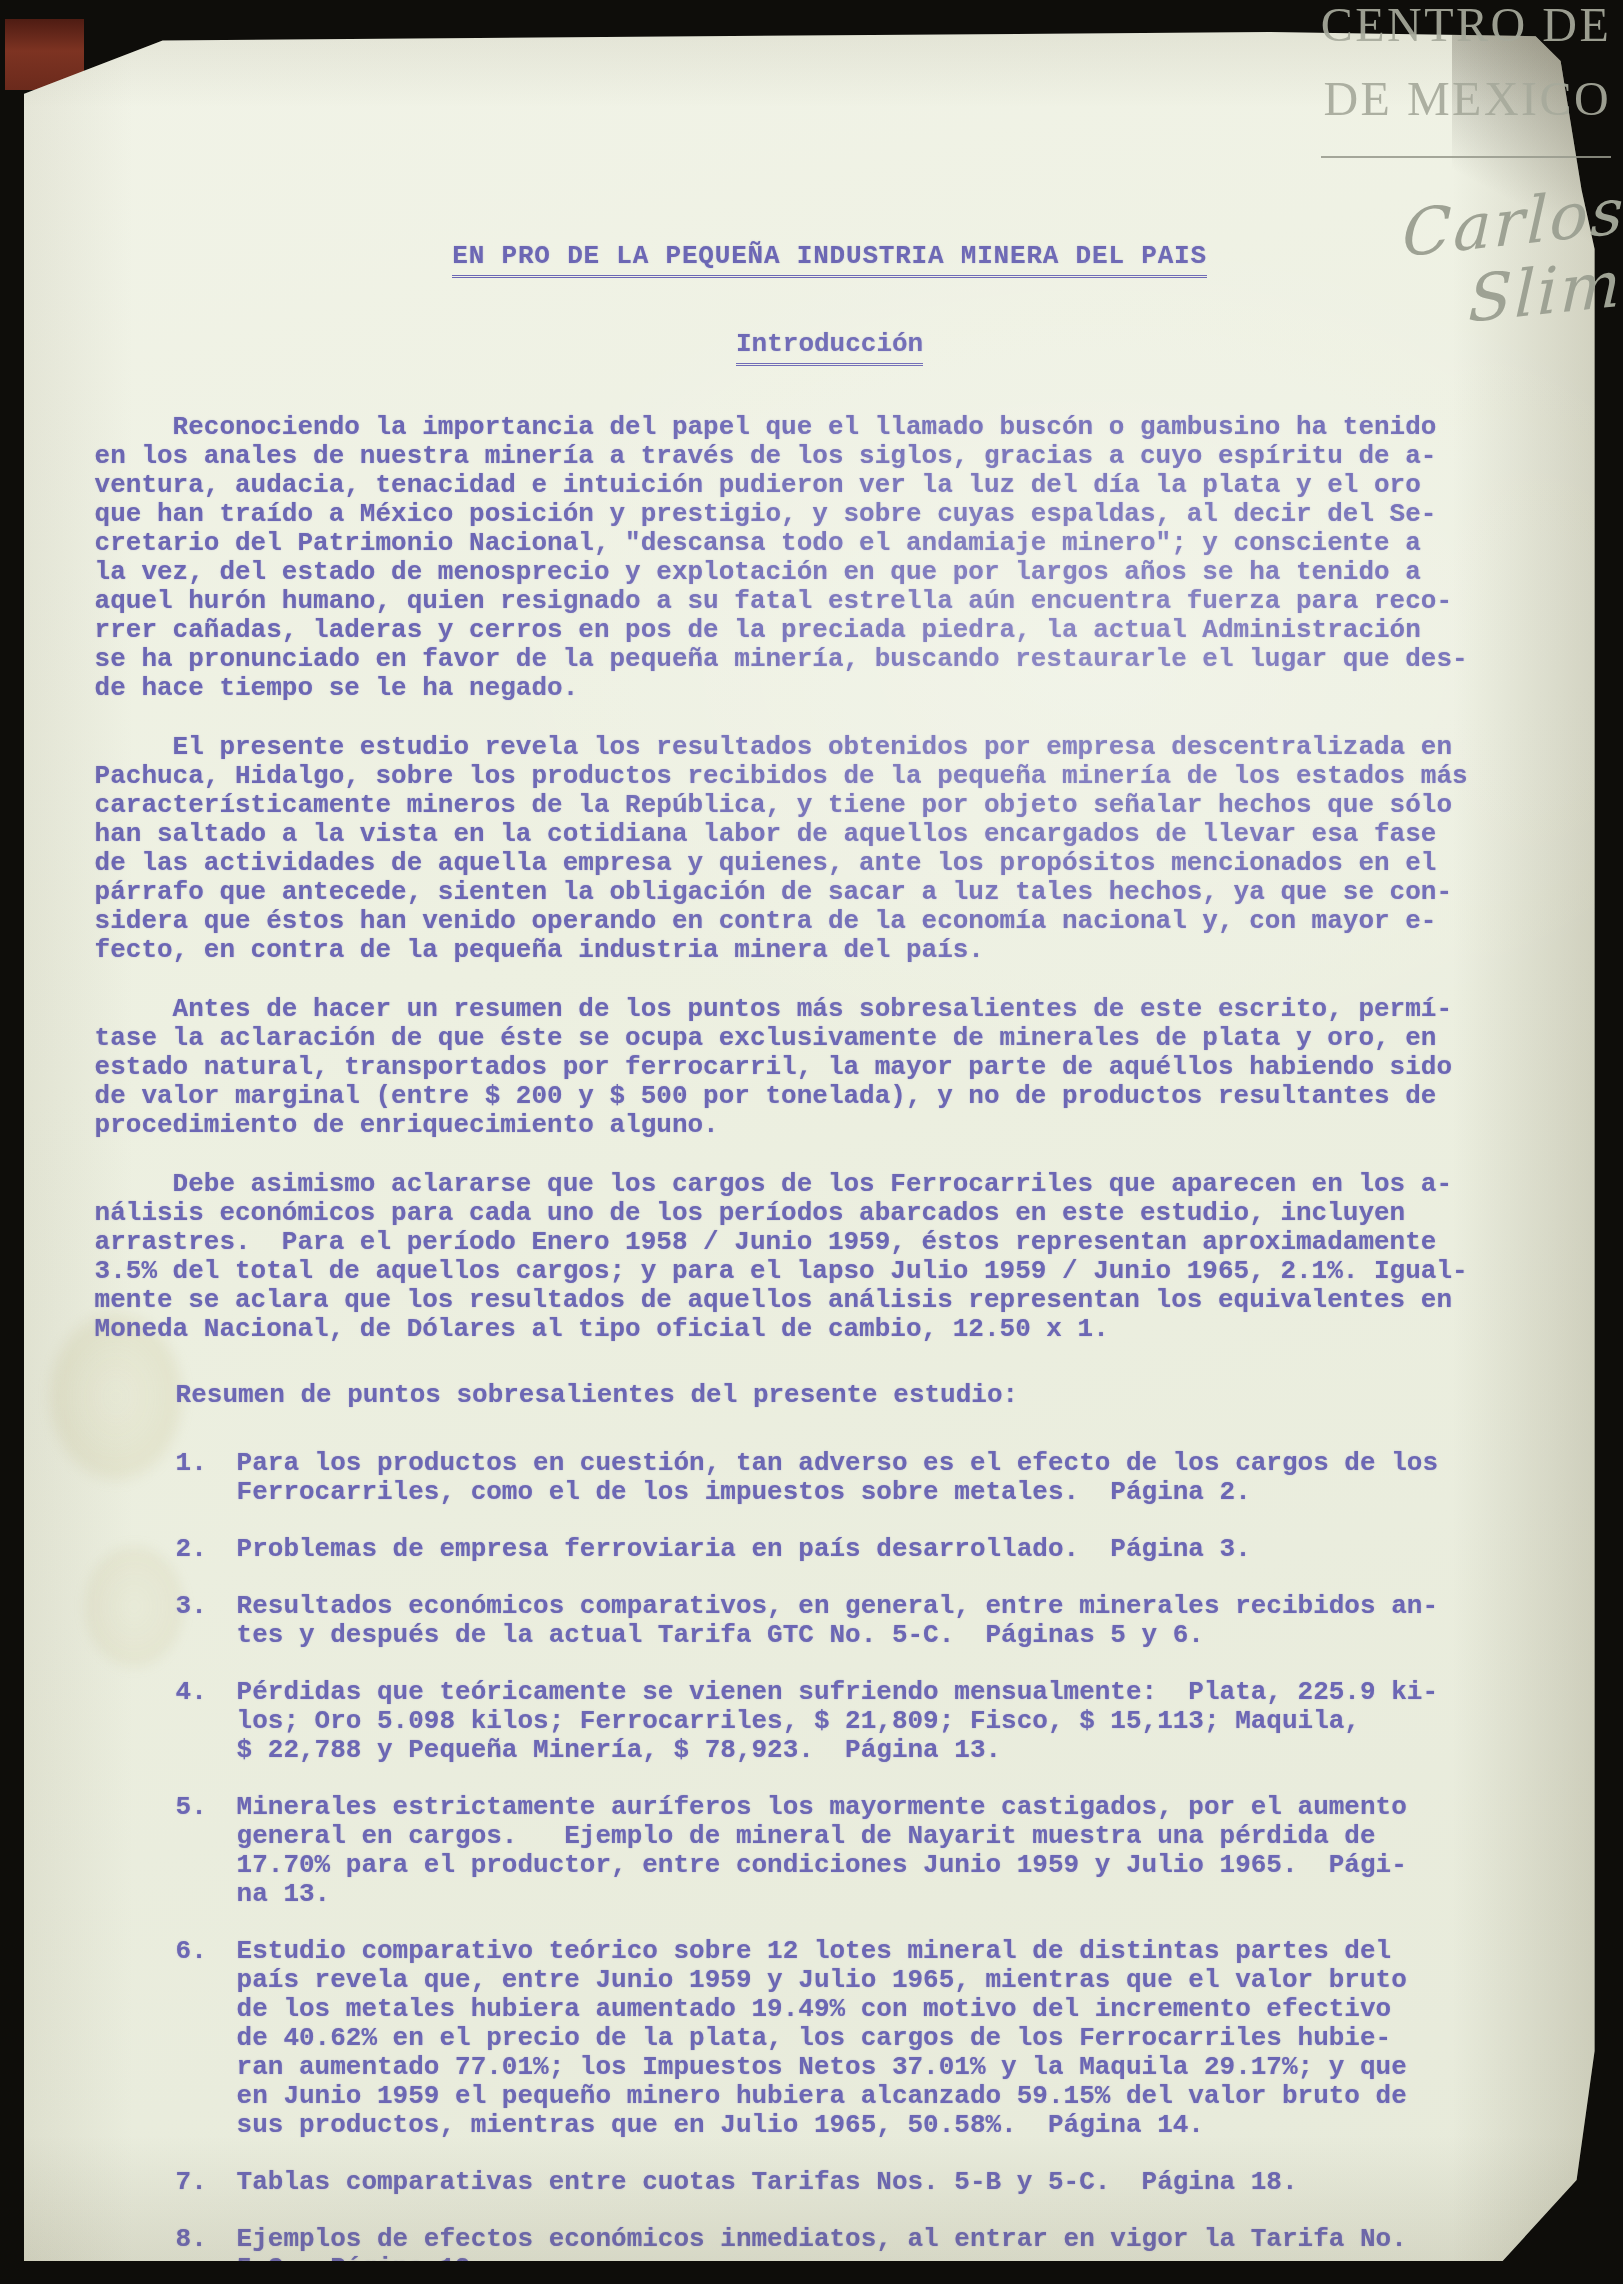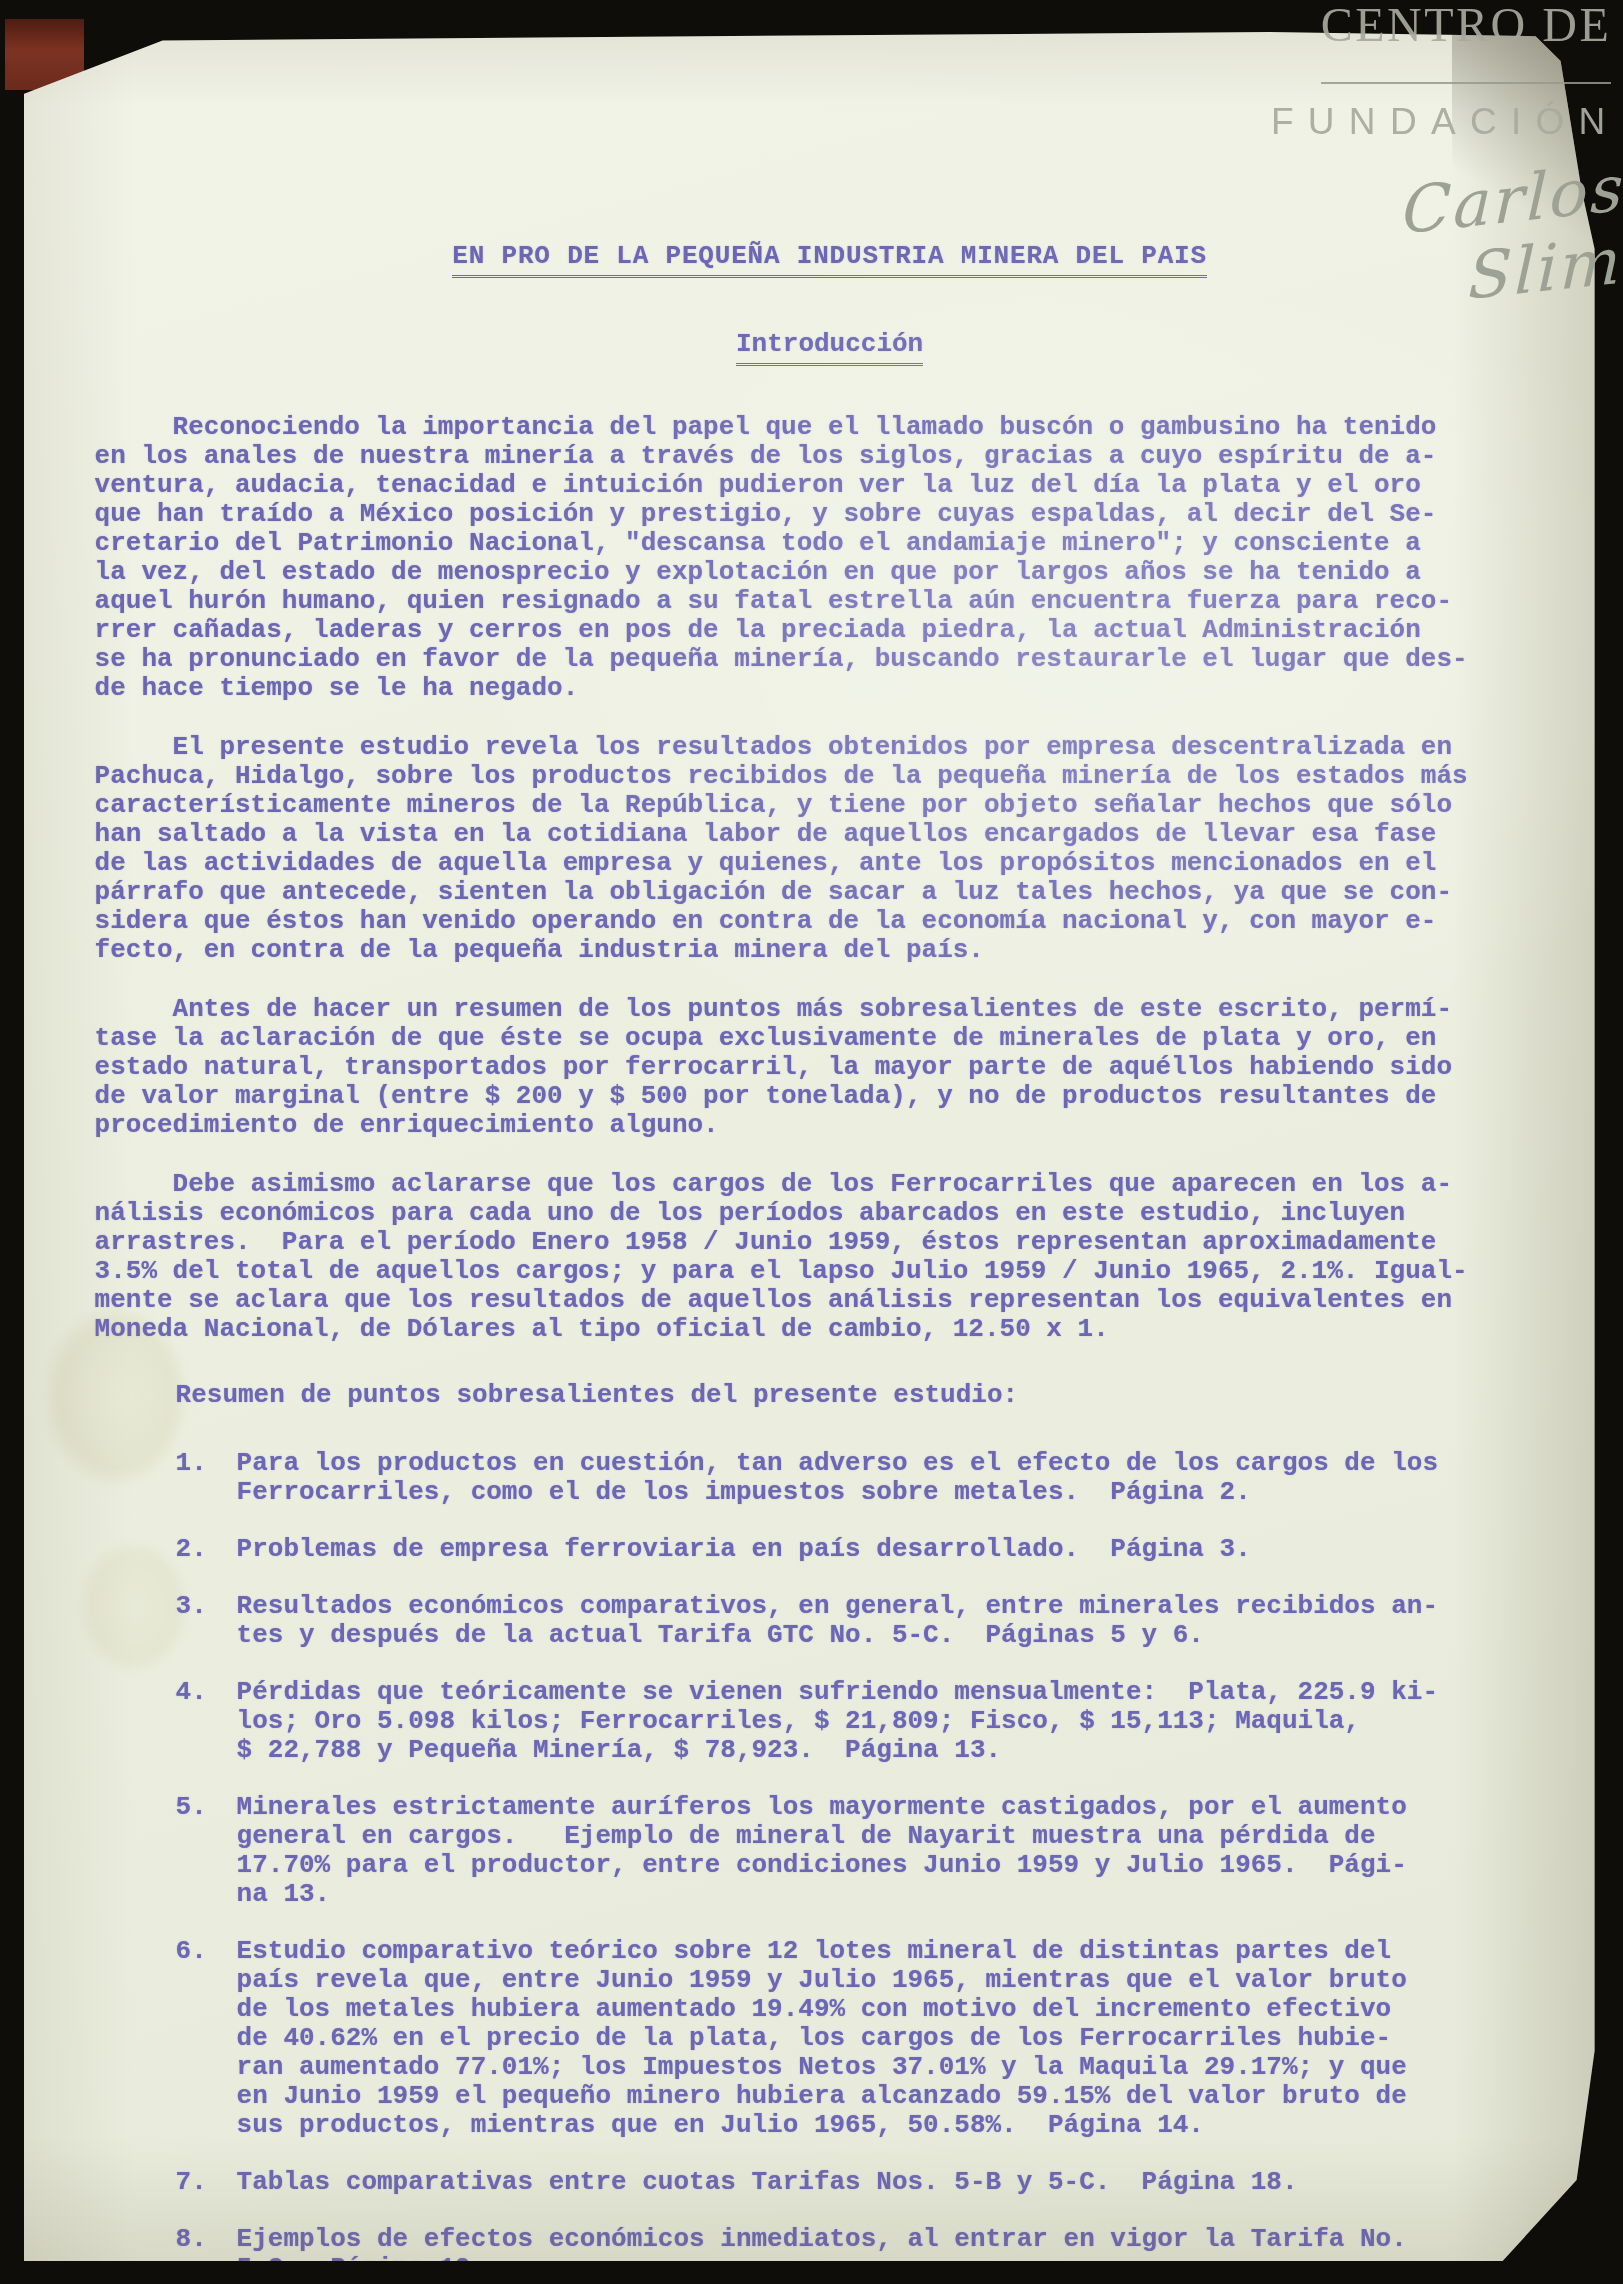--- a/index.html
+++ b/index.html
@@ -214,17 +214,17 @@
 5-C.  Página 19.</span>
       </div>
     </div>
 
   </div>
   <div class="crease"></div>
 </div>
 
 <div class="watermark">
   <div class="wm-line">CENTRO DE</div>
+  <div class="wm-line">DE MEXICO</div>
   <hr class="wm-divider">
-  <div class="wm-foundation">FUNDACIÓN</div>
   <div class="wm-signature">Carlos Slim</div>
 </div>
 
 
 </body></html>

